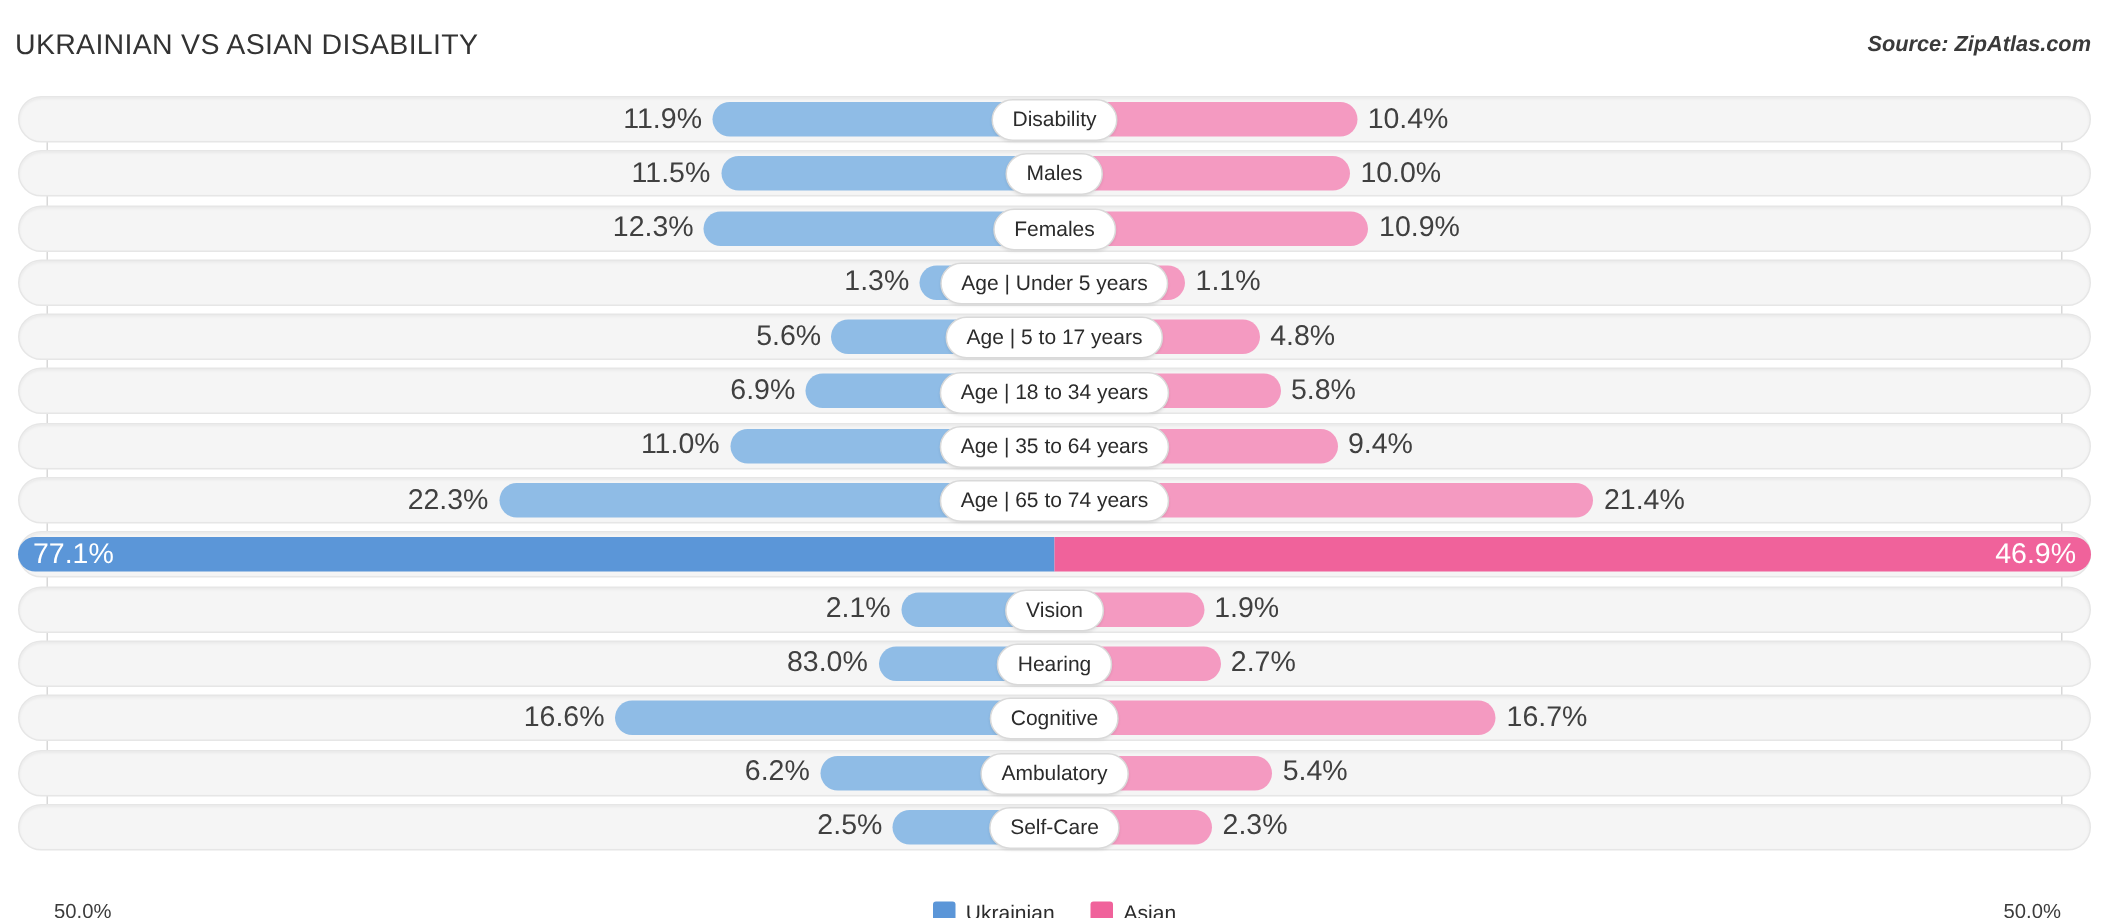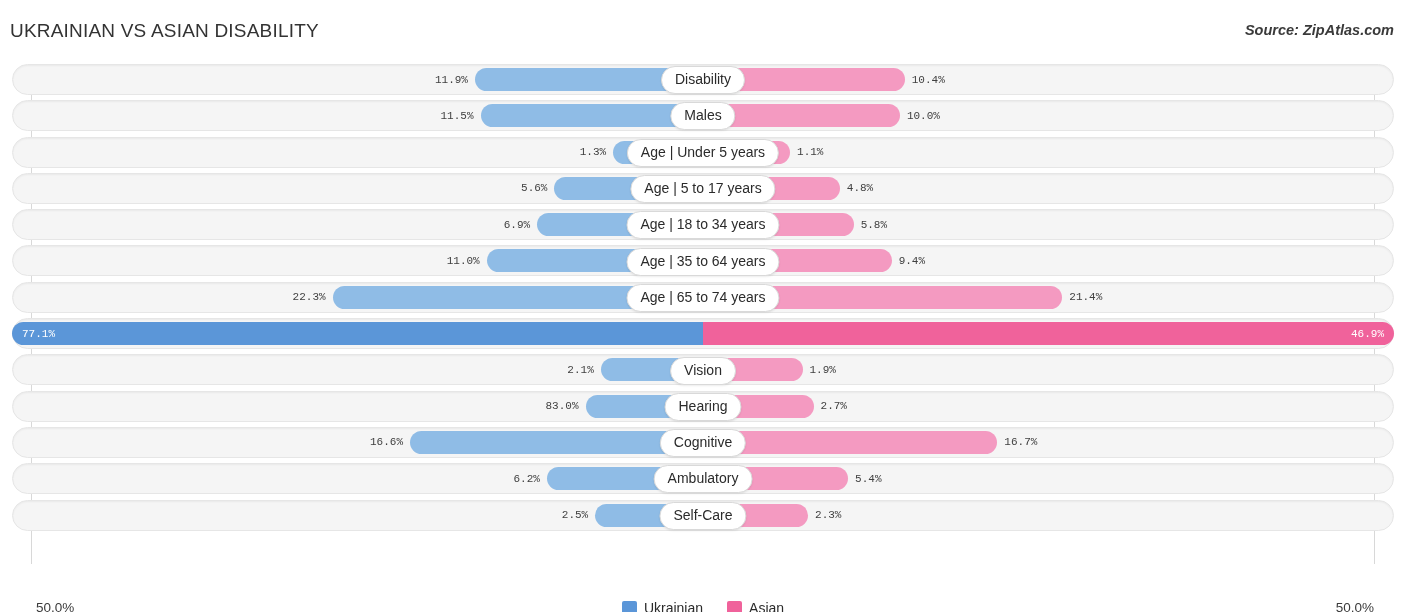--- a/index.html
+++ b/index.html
@@ -120,24 +120,23 @@
     justify-content: flex-end;
     padding-right: 10px;
   }
   .bar.blue  { background: #8FBCE6; }
   .bar.pink  { background: #F49AC1; }
   .bar.blue.hi { background: #5B96D8; }
   .bar.pink.hi { background: #F0629B; }
 
   .val {
     position: absolute;
-    font-size: 11px;
+    font-size: 19px;
     color: #404040;
     white-space: nowrap;
-    font-family: Liberation Mono, monospace;
   }
   .side.left .val {
     right: 100%;
     margin-right: 7px;
   }
   .side.right .val {
     left: 100%;
     margin-left: 7px;
   }
   .val.inside {
@@ -253,20 +252,36 @@
                 <span class="val">10.0%</span>
               </div>
             </div>
           </div>
           <div class="pill">Males</div>
         </div>
         <div class="row">
           <div class="track"></div>
           <div class="bars">
             <div class="side left">
+              <div class="bar blue" style="width: 33.8%;">
+                <span class="val">12.3%</span>
+              </div>
+            </div>
+            <div class="side right">
+              <div class="bar pink" style="width: 30.3%;">
+                <span class="val">10.9%</span>
+              </div>
+            </div>
+          </div>
+          <div class="pill">Females</div>
+        </div>
+        <div class="row">
+          <div class="track"></div>
+          <div class="bars">
+            <div class="side left">
               <div class="bar blue" style="width: 13%;">
                 <span class="val">1.3%</span>
               </div>
             </div>
             <div class="side right">
               <div class="bar pink" style="width: 12.6%;">
                 <span class="val">1.1%</span>
               </div>
             </div>
           </div>

